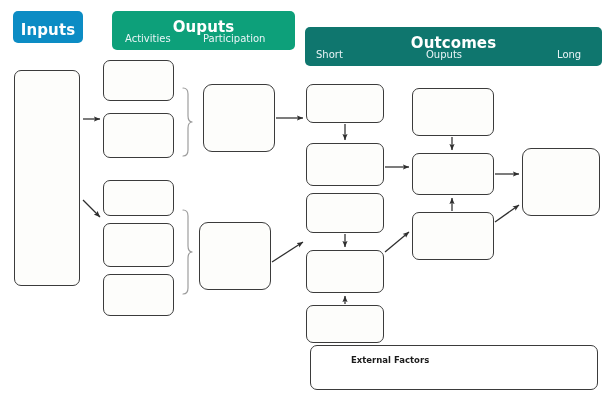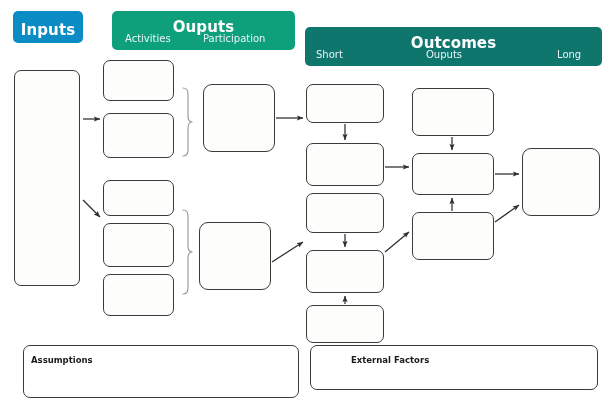--- a/index.html
+++ b/index.html
@@ -109,21 +109,18 @@
 
       <path d="M495,222 L519,205"></path>
     </g>
 
     <g stroke="#9a9a9a" stroke-width="1.15" fill="none" stroke-linecap="round">
       <path d="M183,88 q5,0 5,6 v22 q0,6 4.5,6 q-4.5,0 -4.5,6 v22 q0,6 -5,6"></path>
       <path d="M183,210 q5,0 5,6 v30 q0,6 4.5,6 q-4.5,0 -4.5,6 v30 q0,6 -5,6"></path>
     </g>
   </svg>
 
-  <div class="btm" style="left:23px;top:345px;width:276px;height:53px;">
-    <div class="btm-label" style="left:7px;top:9px;">Assumptions</div>
-  </div>
 
   <div class="btm" style="left:310px;top:345px;width:288px;height:45px;">
     <div class="btm-label" style="left:40px;top:9px;">External Factors</div>
   </div>
 
 </div>
 
 </body></html>

